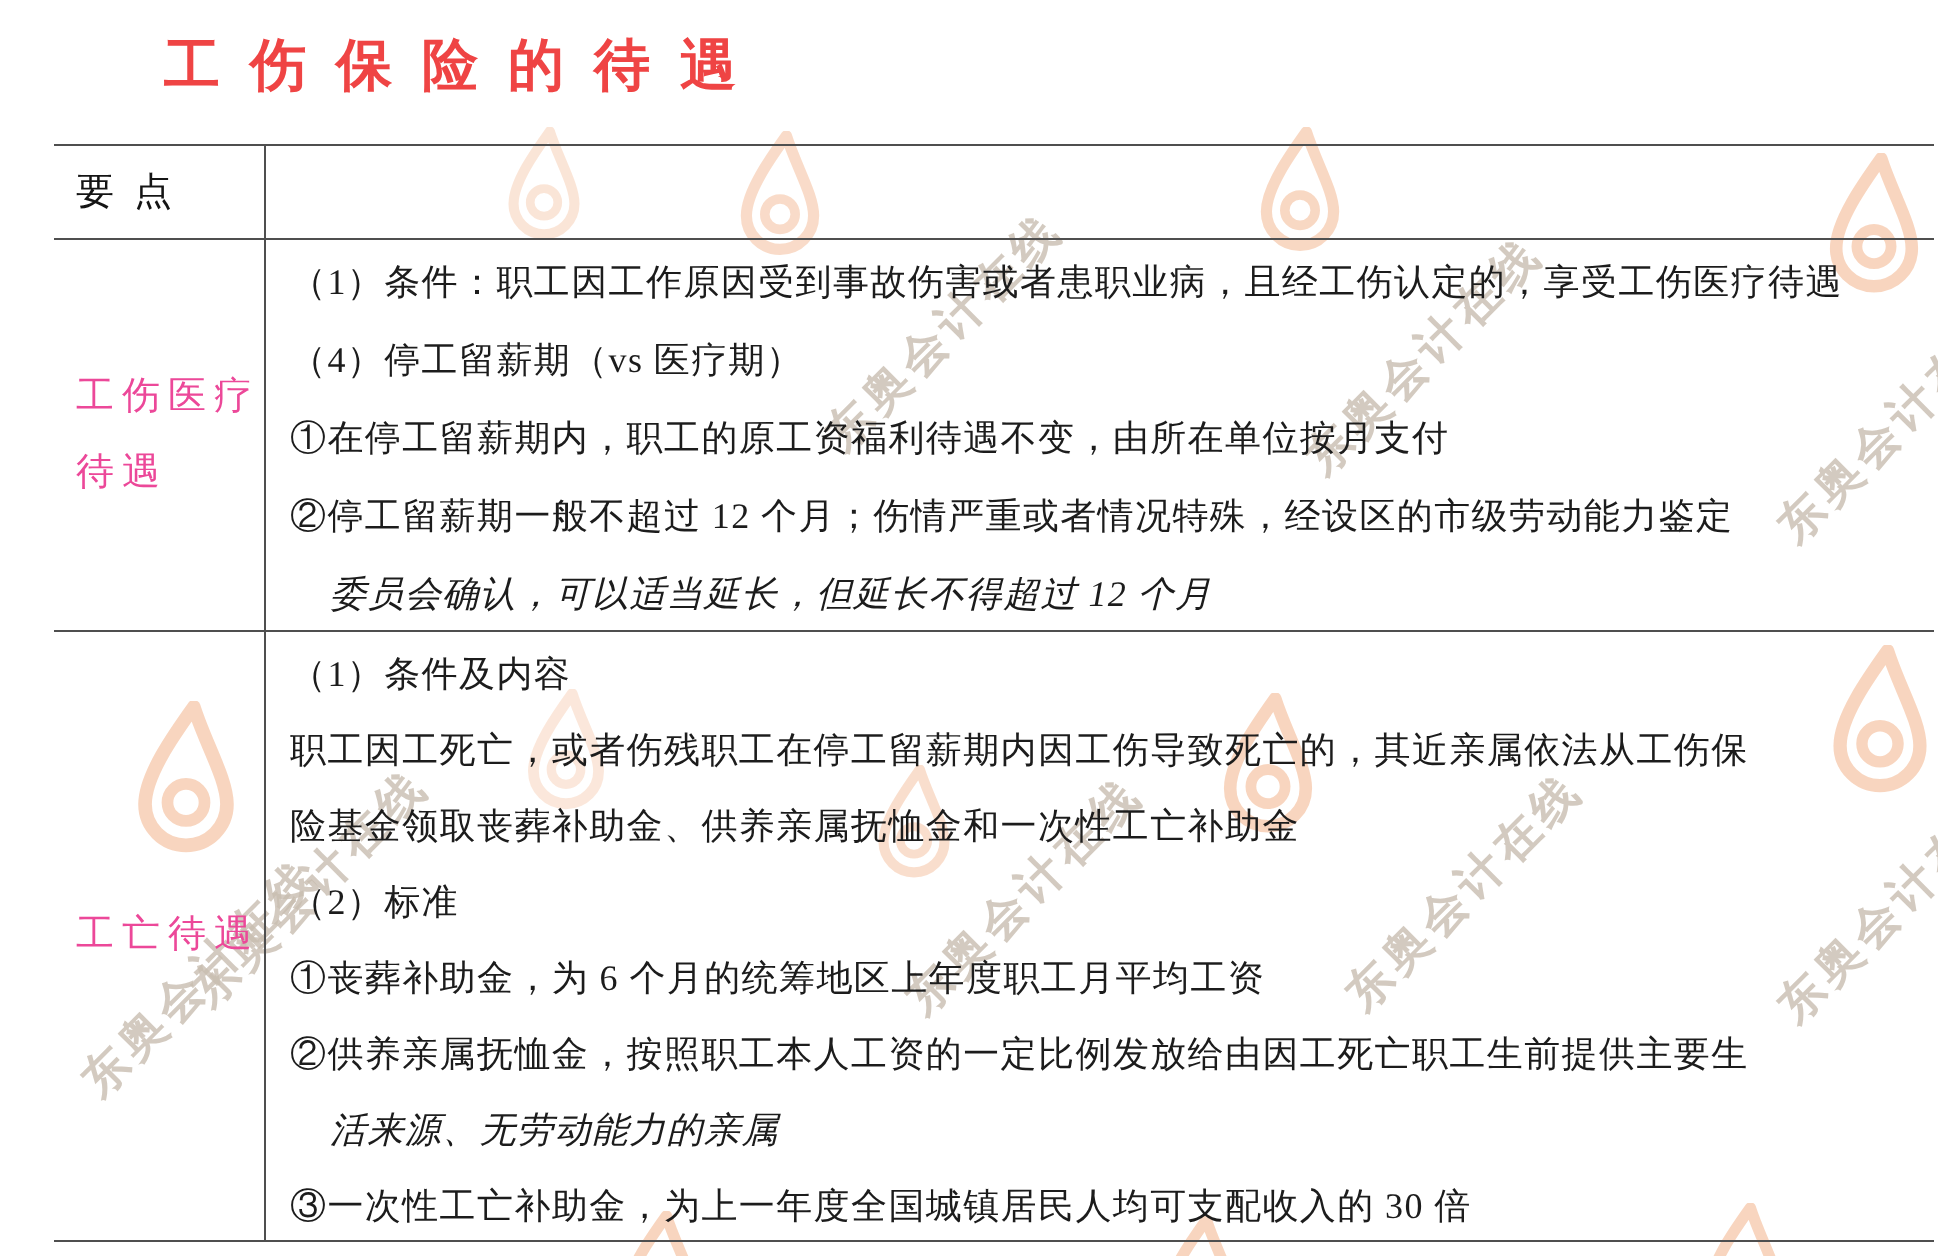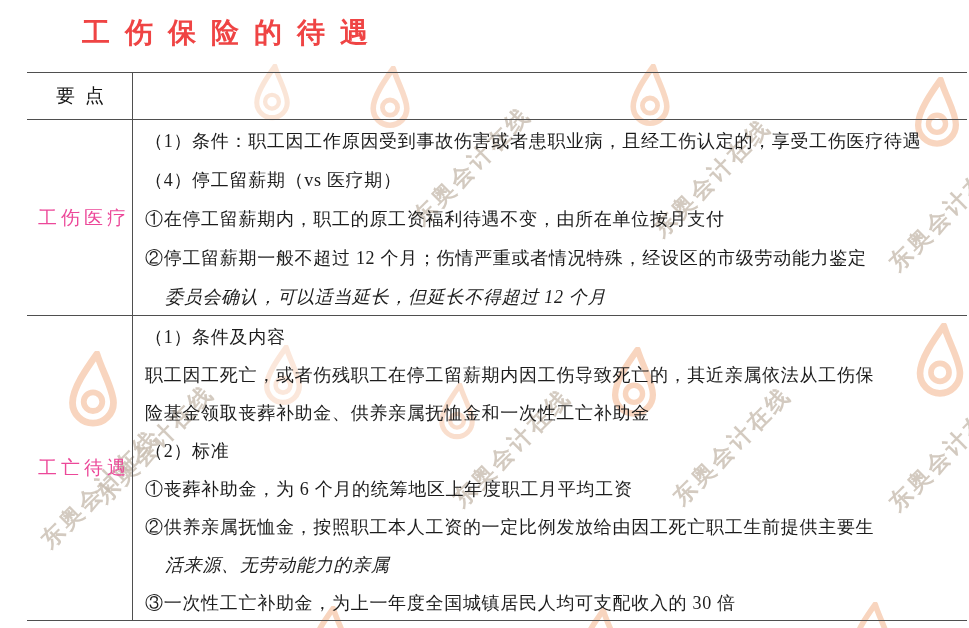--- a/index.html
+++ b/index.html
@@ -34,21 +34,21 @@
   .trow{display:flex;border-bottom:1px solid #4f4f4f;}
   .cell-key{
     width:106px;flex:0 0 106px;border-right:1px solid #4f4f4f;
     display:flex;flex-direction:column;justify-content:center;
     box-sizing:border-box;padding-left:11px;
   }
   .cell-content{flex:1;box-sizing:border-box;padding:2px 0 0 12px;overflow:hidden;}
   .header-row{height:46px;}
   .header-row .cell-key,.header-row .cell-content{
     justify-content:center;display:flex;flex-direction:column;
-    font-size:19px;letter-spacing:10px;color:#141414;align-items:center;
+    font-size:19px;letter-spacing:10px;color:#141414;
   }
   .row-1{height:195px;}
   .row-2{height:304px;}
   .key-label{
     color:#ec4899;font-size:19px;letter-spacing:4px;line-height:38px;
     white-space:nowrap;
   }
   .line{
     font-size:18px;letter-spacing:0.7px;line-height:38px;height:38px;
     white-space:nowrap;
@@ -126,20 +126,21 @@
 
     <div class="trow header-row">
       <div class="cell-key">
         <span>要点</span>
       </div>
     </div>
 
     <div class="trow row-1">
       <div class="cell-key">
         <div class="key-label">工伤医疗</div>
+        <div class="key-label">待遇</div>
       </div>
       <div class="cell-content">
         <div class="line">（1）条件：职工因工作原因受到事故伤害或者患职业病，且经工伤认定的，享受工伤医疗待遇</div>
         <div class="line">（4）停工留薪期（vs 医疗期）</div>
         <div class="line">①在停工留薪期内，职工的原工资福利待遇不变，由所在单位按月支付</div>
         <div class="line">②停工留薪期一般不超过 12 个月；伤情严重或者情况特殊，经设区的市级劳动能力鉴定</div>
         <div class="line indent">委员会确认，可以适当延长，但延长不得超过 12 个月</div>
       </div>
     </div>
 

